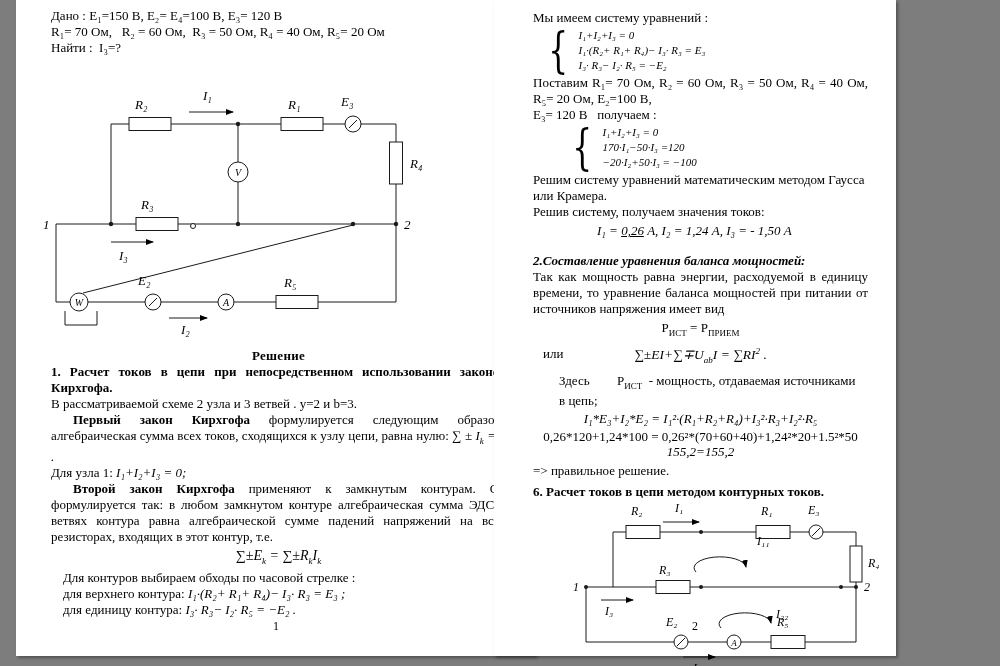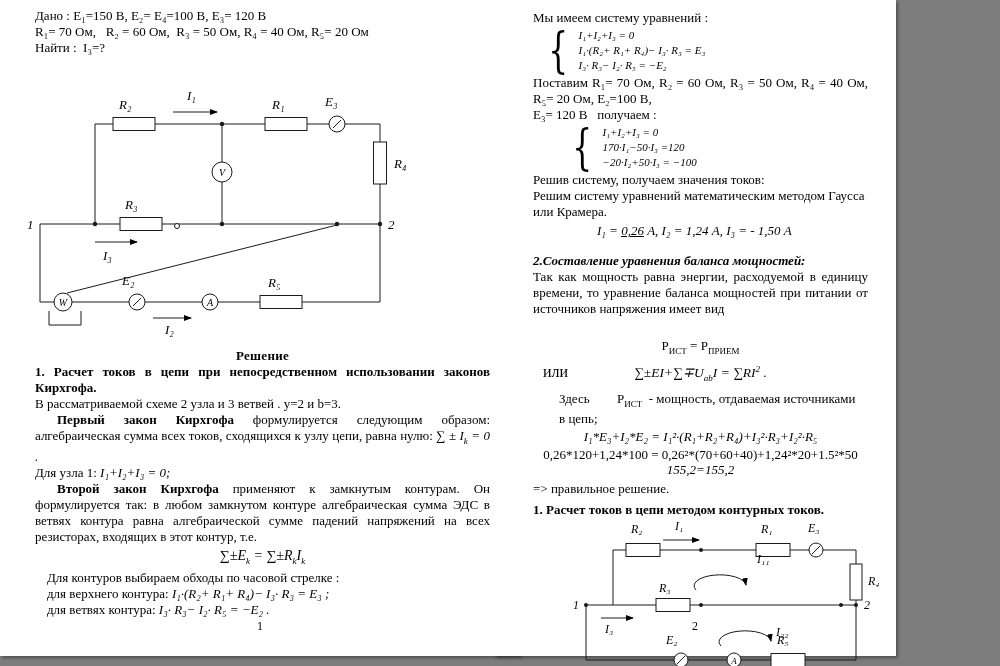--- a/index.html
+++ b/index.html
@@ -1,19 +1,19 @@
 <!DOCTYPE html>
 <html><head>
 <meta charset="utf-8">
 <style>
   * { margin:0; padding:0; box-sizing:border-box; }
   html,body { width:1000px; height:666px; }
   body { background:#7d7d7d; font-family:"Liberation Serif", serif; color:#000; position:relative; overflow:hidden; }
   .page { position:absolute; top:0; height:656px; background:#ffffff; box-shadow:2px 2px 3px rgba(0,0,0,0.35); }
-  #page1 { left:0; width:520px; }
+  #page1 { left:16px; width:520px; }
   #page2 { left:494px; width:402px; }
   .c1 { padding:8px 30px 0 35px; }
   .c2 { padding:10px 28px 0 39px; }
   .t { font-size:13px; line-height:16px; }
   .sm { font-size:13px; line-height:15px; }
   .b { font-weight:bold; }
   .i { font-style:italic; }
   .u { text-decoration:underline; }
   .just { text-align:justify; }
   .center { text-align:center; }
@@ -26,22 +26,22 @@
   .diag2 { display:block; margin:2px 0 0 38px; }
   .sys { display:flex; align-items:center; margin:1px 0 2px 10px; }
   .sys .brace { font-size:48px; line-height:46px; font-weight:400; margin-right:5px; transform:scaleX(.65); font-family:"DejaVu Serif", serif; }
   .sys .lines div { font-size:11px; line-height:15px; font-style:italic; }
   .sys2 { margin-left:34px; }
   .res { margin-left:64px; margin-top:3px; }
   .gap { height:13px; }
   sub { font-size:9px; }
   sup { font-size:9px; }
   .orline { position:relative; text-align:center; font-size:13.5px; line-height:19px; margin-top:1px; }
-  .orword { position:absolute; left:10px; top:2px; font-size:16px; }
-  .pweq { margin-top:21px; font-size:13px; }
+  .orword { position:absolute; left:10px; top:2px; font-size:13px; }
+  .pweq { margin-top:3px; font-size:13px; }
   .hrow1 { padding-left:26px; margin-top:3px; }
   .hlabel { display:inline-block; width:58px; }
   .hrow2 { padding-left:84px; }
   .chk { margin-top:2px; }
   .concl { margin-top:3px; }
   .h3 { margin-top:5px; }
   .h2 { margin-top:1px; }
   .pagenum { position:absolute; bottom:22px; left:0; width:100%; text-align:center; font-size:12px; }
   svg text { font-family:"Liberation Serif", serif; font-style:italic; fill:#000; }
   .dlab { font-size:13px; }
@@ -120,21 +120,21 @@
 
     <div class="t b center sol">Решение</div>
     <p class="t b just">1. Расчет токов в цепи при непосредственном использовании законов Кирхгофа.</p>
     <p class="t just">В рассматриваемой схеме 2 узла и 3 ветвей . у=2 и b=3.</p>
     <p class="t just ind"><span class="b">Первый закон Кирхгофа</span><span> формулируется следующим образом: алгебраическая сумма всех токов, сходящихся к узлу цепи, равна нулю: </span><span class="i"><span>∑ ± I</span><sub>k</sub><span> = 0 .</span></span></p>
     <p class="t"><span>Для узла 1: </span><span class="i">I₁+I₂+I₃ = 0;</span></p>
     <p class="t just ind"><span class="b">Второй закон Кирхгофа</span><span> применяют к замкнутым контурам. Он формулируется так: в любом замкнутом контуре алгебраическая сумма ЭДС в ветвях контура равна алгебраической сумме падений напряжений на всех резисторах, входящих в этот контур, т.е.</span></p>
     <div class="t i center formula1"><span>∑±E</span><sub>k</sub><span> = ∑±R</span><sub>k</sub><span>I</span><sub>k</sub></div>
     <p class="t ml12">Для контуров выбираем обходы по часовой стрелке :</p>
     <p class="t ml12"><span>для верхнего контура: </span><span class="i">I₁·(R₂+ R₁+ R₄)− I₃· R₃ = E₃ ;</span></p>
-    <p class="t ml12"><span>для ветвях контура: </span><span class="i">I₃· R₃− I₂· R₅ = −E₂ .</span></p>
+    <p class="t ml12"><span>для единицу контура: </span><span class="i">I₃· R₃− I₂· R₅ = −E₂ .</span></p>
   </div>
   <div class="pagenum">1</div>
 </div>
 
 <div class="page" id="page2">
   <div class="c2">
     <div class="t">Мы имеем систему уравнений :</div>
 
     <div class="sys">
       <span class="brace">{</span>
@@ -150,38 +150,38 @@
 
     <div class="sys sys2">
       <span class="brace">{</span>
       <div class="lines">
         <div>I₁+I₂+I₃ = 0</div>
         <div>170·I₁−50·I₃ =120</div>
         <div>−20·I₂+50·I₃ = −100</div>
       </div>
     </div>
 
+    <p class="t">Решим систему уравнений математическим методом Гаусса или Крамера.</p>
     <p class="t">Решив систему, получаем значения токов:</p>
-    <p class="t">Решим систему уравнений математическим методом Гаусса или Крамера.</p>
     <p class="t res pre"><span class="i">I₁ = </span><span class="i u">0,26</span><span class="i"> А, I₂ = 1,24 А, I₃ = - 1,50 А</span></p>
 
     <div class="gap"></div>
     <p class="t b i h2">2.Составление уравнения баланса мощностей:</p>
     <p class="t just">Так как мощность равна энергии, расходуемой в единицу времени, то уравнение баланса мощностей при питании от источников напряжения имеет вид</p>
     <div class="t center pweq"><span>Р</span><sub>ИСТ</sub><span> = </span><span>Р</span><sub>ПРИЕМ</sub></div>
     <div class="orline">
       <span class="orword">или</span>
       <span class="i"><span>∑±EI+∑∓U</span><sub>ab</sub><span>I = ∑RI</span><sup>2</sup><span> .</span></span>
     </div>
     <div class="t pre hrow1"><span class="hlabel">Здесь</span><span><span>Р</span><sub>ИСТ</sub><span>  - мощность, отдаваемая источниками  в цепь;</span></span></div>
     <p class="t i center chk">I₁*E₃+I₂*E₂ = I₁²·(R₁+R₂+R₄)+I₃²·R₃+I₂²·R₅</p>
     <p class="sm center chk">0,26*120+1,24*100 = 0,26²*(70+60+40)+1,24²*20+1.5²*50</p>
     <p class="t i center">155,2=155,2</p>
     <p class="t concl">=&gt; правильное решение.</p>
-    <p class="t b h3">1. Расчет токов в цепи методом контурных токов.</p>
+    <p class="t b h3">6. Расчет токов в цепи методом контурных токов.</p>
 
     <svg class="diag2" width="335" height="182" viewBox="0 0 335 182">
       <defs>
         <marker id="ah2" markerWidth="9" markerHeight="7" refX="7" refY="3" orient="auto">
           <path d="M0,0 L8,3 L0,6 Z" fill="#000"></path>
         </marker>
       </defs>
       <g stroke="#1a1a1a" stroke-width="1" fill="none">
         <path d="M42,30 H285"></path>
         <path d="M42,30 V85"></path>

